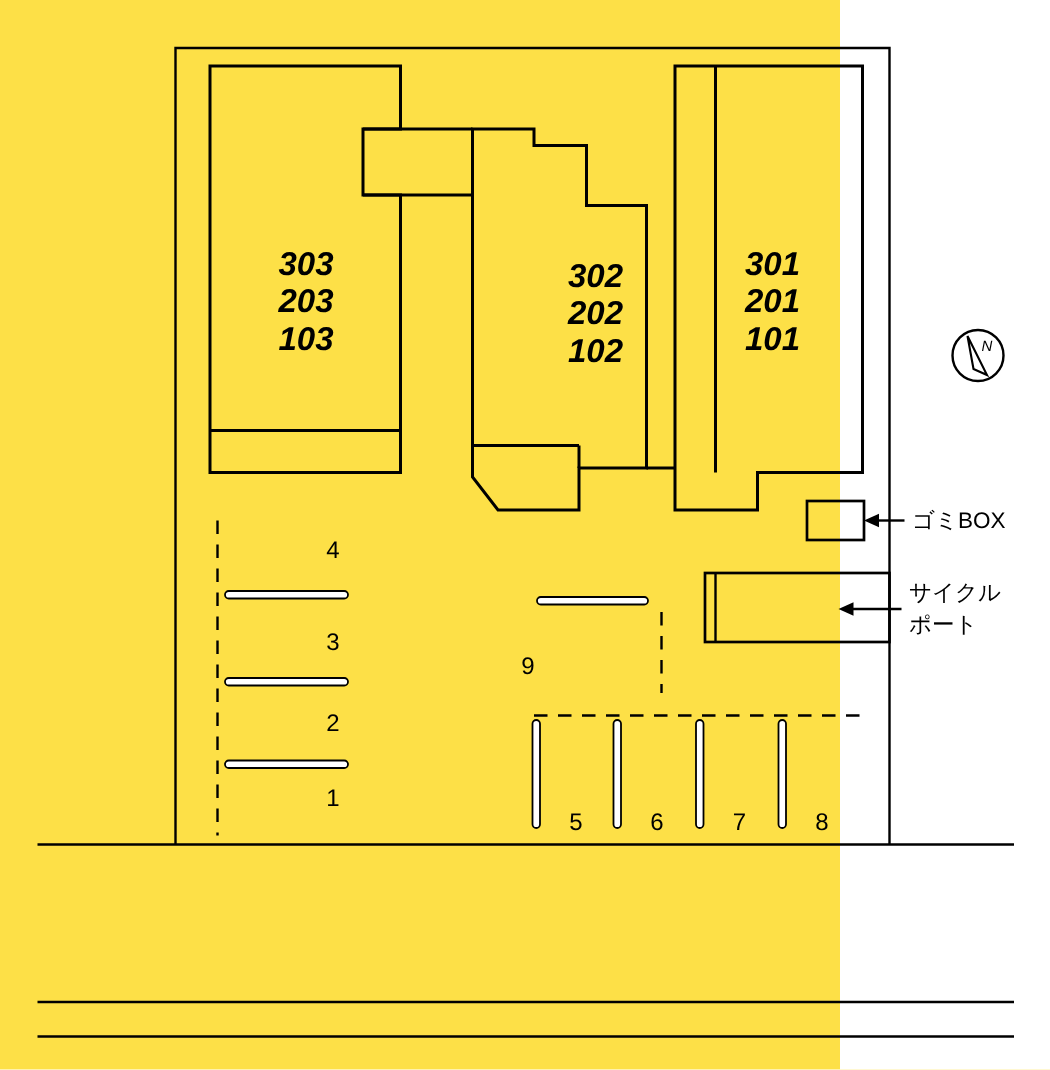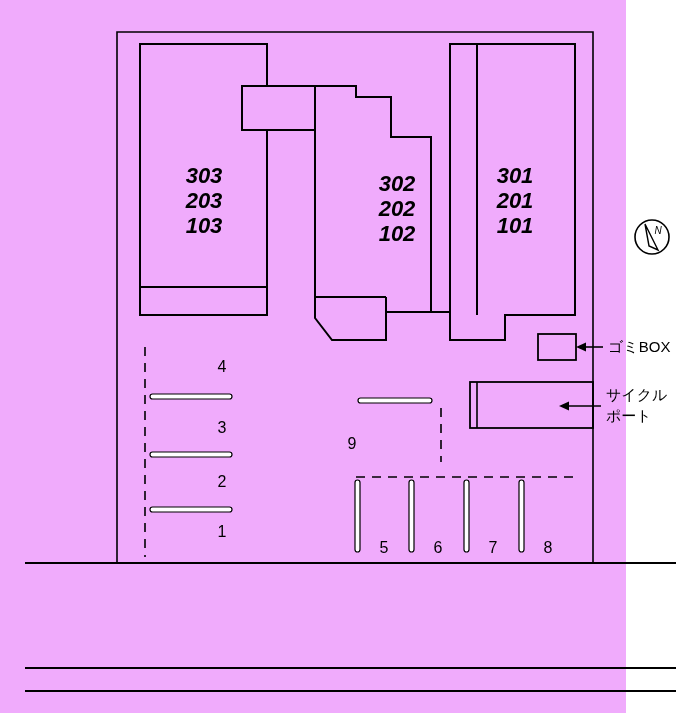--- a/index.html
+++ b/index.html
@@ -1,16 +1,16 @@
 <!DOCTYPE html>
 <html><head>
 <meta charset="utf-8">
 <style>
   html, body { margin: 0; padding: 0; background: #ffffff; }
-  .stage { width: 626px; height: 713px; position: relative; background: #f0abfc; }
+  .stage { width: 560px; height: 713px; position: relative; background: #fde047; }
   svg { display: block; }
   .outline { fill: none; stroke: #000000; stroke-width: 2; stroke-linejoin: miter; }
   .thin    { fill: none; stroke: #000000; stroke-width: 1.6; }
   .box     { fill: none; stroke: #000000; stroke-width: 1.8; }
   .road    { fill: none; stroke: #000000; stroke-width: 1.8; }
   .dashed  { fill: none; stroke: #000000; stroke-width: 1.6; stroke-dasharray: 9 7; }
   .bar     { fill: #ffffff; stroke: #000000; stroke-width: 1.2; }
   .arrow-head { fill: #000000; stroke: none; }
   .room-label {
     font-family: "Liberation Sans", sans-serif;

